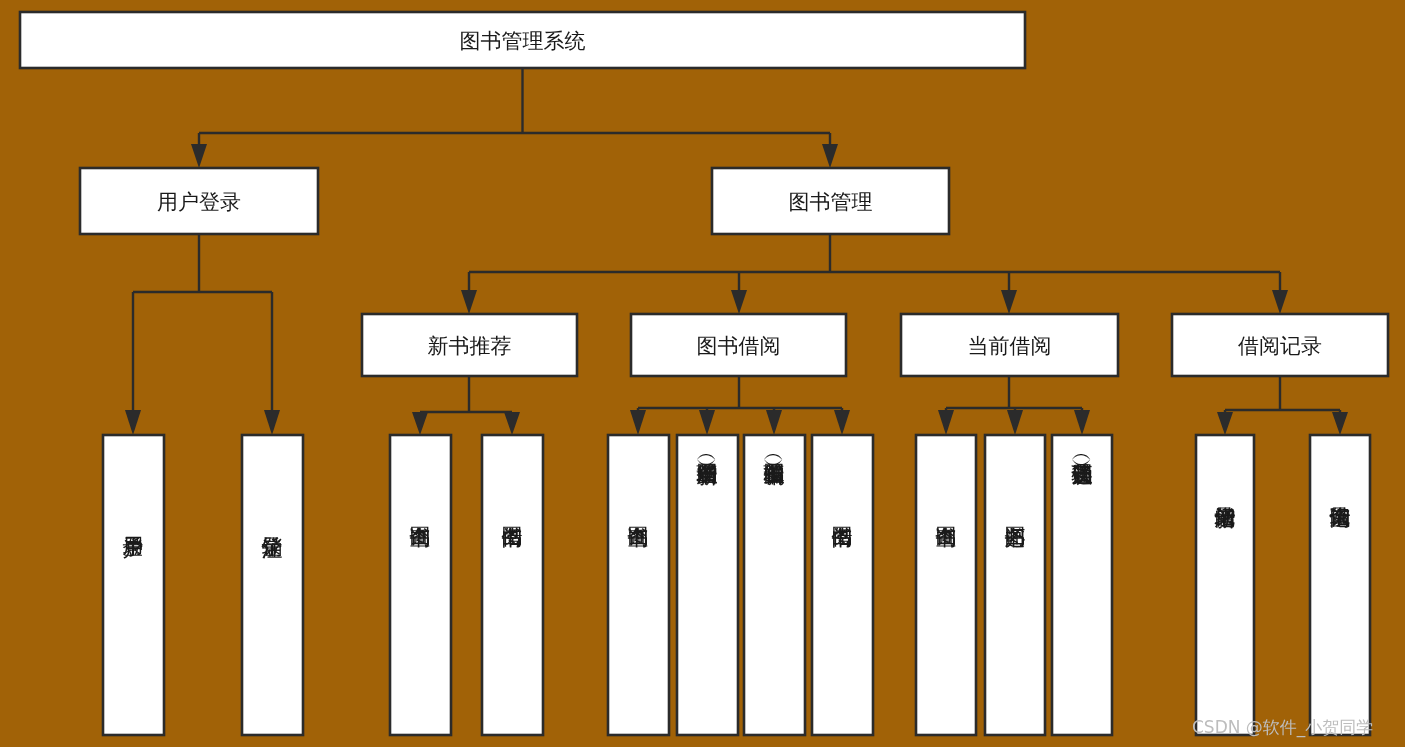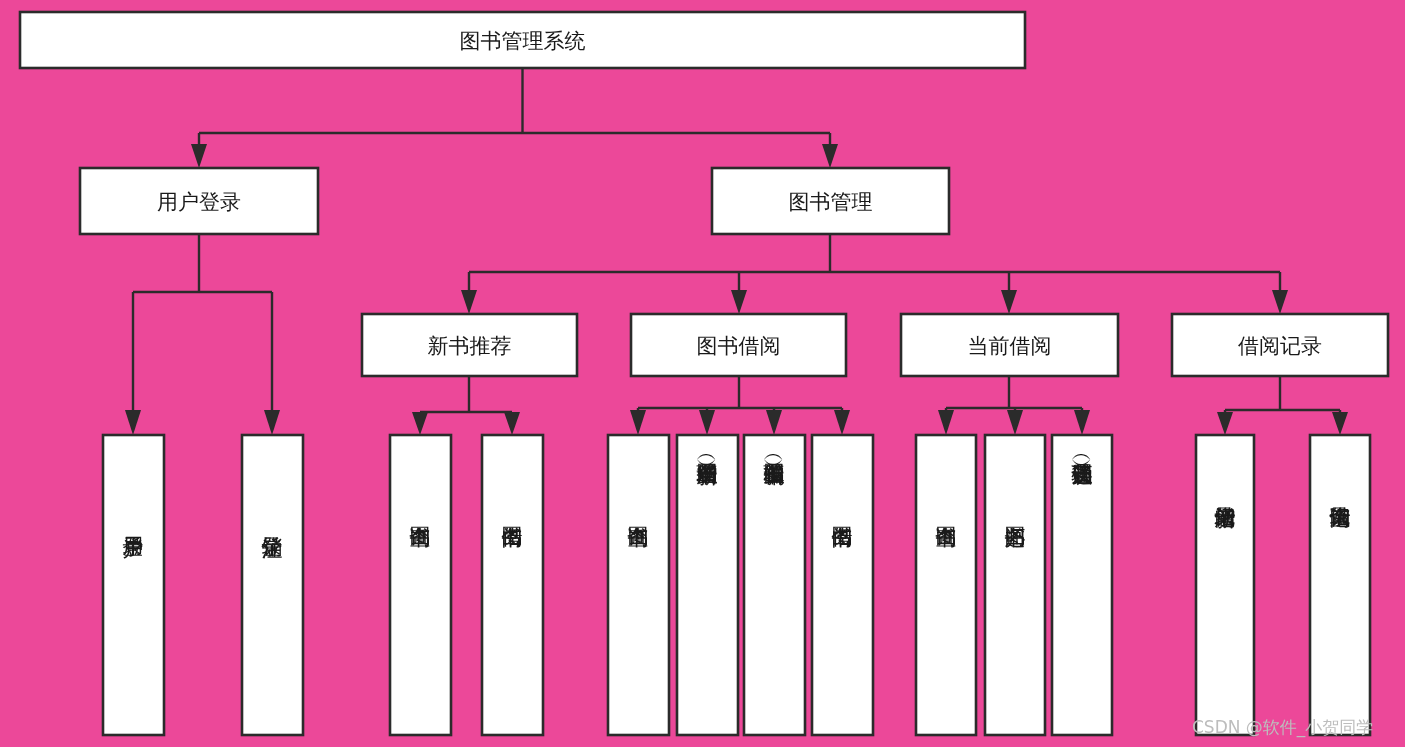--- a/index.html
+++ b/index.html
@@ -8,21 +8,21 @@
     padding: 0;
     background: #ffffff;
   }
   body {
     font-family: "DejaVu Sans", "Liberation Sans", sans-serif;
   }
   #diagram-root {
     position: relative;
     width: 1405px;
     height: 747px;
-    background: #ec4899;
+    background: #a16207;
     overflow: hidden;
   }
   svg.tree-canvas {
     position: absolute;
     left: 0;
     top: 0;
     width: 1405px;
     height: 747px;
     display: block;
   }

